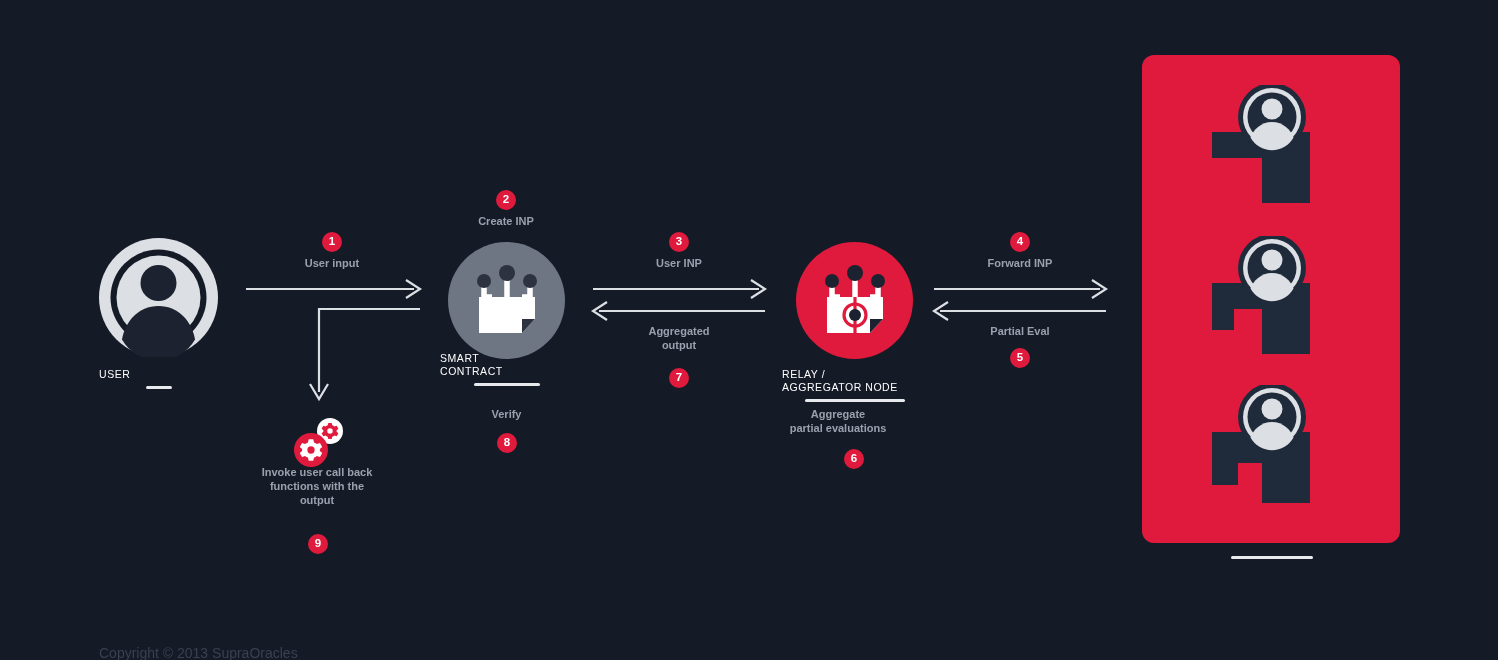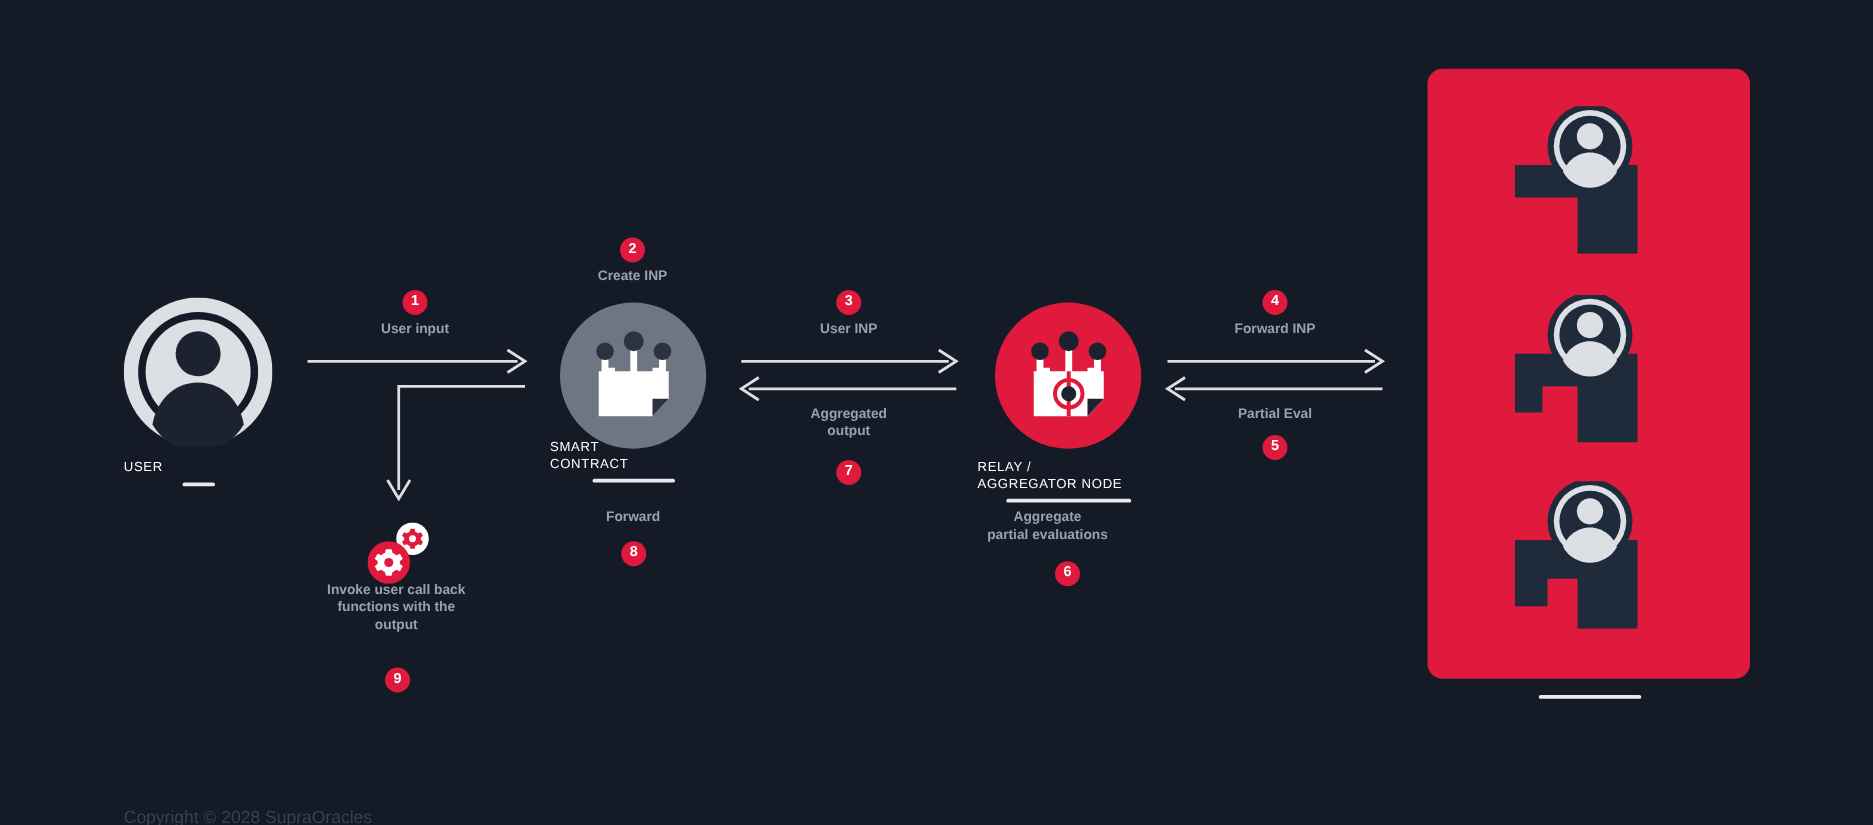--- a/index.html
+++ b/index.html
@@ -159,21 +159,21 @@
       <path d="M65 56 L52 56 L52 70 Z" fill="#2c3240"></path>
     </svg>
   </div>
 
   <div class="abs" style="left:440px; top:352px; width:133px;">
     <div class="node-title">SMART
 CONTRACT</div>
     <div class="title-rule" style="width:66px;"></div>
   </div>
   <div class="abs" style="left:440px; top:407px; width:133px;">
-    <div class="flow-label">Forward</div>
+    <div class="flow-label">Verify</div>
   </div>
   <div class="abs" style="left:497px; top:433px;">
     <div class="badge">8</div>
   </div>
 
   <div class="abs" style="left:669px; top:232px;">
     <div class="badge">3</div>
   </div>
   <div class="abs" style="left:579px; top:256px; width:200px;">
     <div class="flow-label">User INP</div>
@@ -279,15 +279,15 @@
         <circle cx="60" cy="24" r="10.5"></circle>
         <path d="M60 37 C 71 37 79 45 81.5 52.5 A 24.5 24.5 0 0 1 38.5 52.5 C 41 45 49 37 60 37 Z"></path>
       </g>
     </svg>
   </div>
 
   <div class="abs" style="left:1190px; top:551px; width:163px;">
     <div class="title-rule" style="width:82px;"></div>
   </div>
 
-  <div class="abs copyright" style="left:99px; top:645px;">Copyright © 2028 SupraOracles</div>
+  <div class="abs copyright" style="left:99px; top:645px;">Copyright © 2013 SupraOracles</div>
 
 </div>
 
 </body></html>

